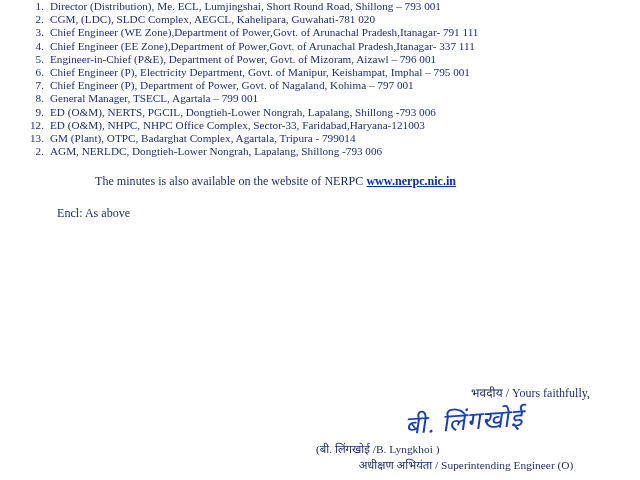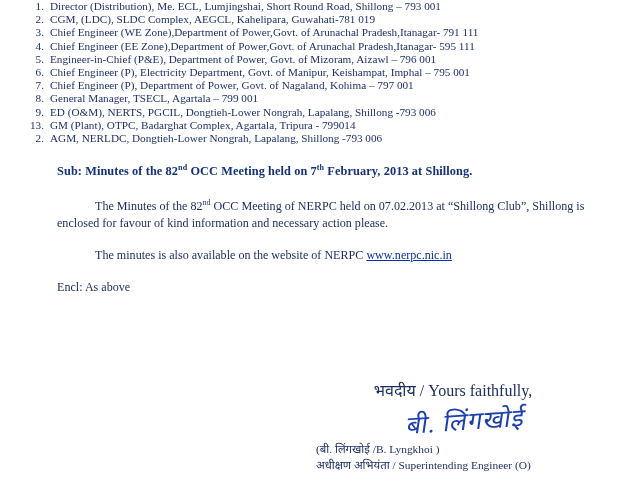--- a/index.html
+++ b/index.html
@@ -74,41 +74,42 @@
   .para.indent-first {
     text-indent: 38px;
   }
   .para sup {
     font-size: 8px;
     vertical-align: super;
   }
   .url {
     color: #0c2fa8;
     text-decoration: underline;
-    font-weight: normal;
+    font-weight: bold;
   }
 
   .encl {
     margin-top: 16px;
     padding-left: 57px;
     font-size: 12.1px;
     color: #1b2a5e;
   }
 
   
   .sign-block {
     position: absolute;
     right: 24px;
     bottom: 8px;
     width: 300px;
     text-align: center;
     color: #1b2a5e;
   }
   .sign-yours {
-    font-size: 16px;
+    font-size: 12px;
+    text-align: right;
     padding-right: 26px;
   }
   .signature {
     height: 40px;
     text-align: center;
     position: relative;
   }
   .sig-ink {
     font-family: "Liberation Serif", serif;
     font-size: 25px;
@@ -118,45 +119,45 @@
     transform: skewX(-12deg) rotate(-4deg);
     position: relative;
     top: 2px;
   }
   .sign-name {
     font-size: 11.4px;
     text-align: left;
   }
   .sign-title {
     font-size: 11.4px;
-    text-align: left;
+    text-align: center;
     margin-top: 1px;
   }
 </style>
 </head>
 <body>
 
 <div class="page">
 
   <ol class="addr-list">
     <li class="addr-item">
       <span class="addr-num">1.</span>
       <span class="addr-text">Director (Distribution), Me. ECL, Lumjingshai, Short Round Road, Shillong – 793 001</span>
     </li>
     <li class="addr-item">
       <span class="addr-num">2.</span>
-      <span class="addr-text">CGM, (LDC), SLDC Complex, AEGCL, Kahelipara, Guwahati-781 019</span>
+      <span class="addr-text">CGM, (LDC), SLDC Complex, AEGCL, Kahelipara, Guwahati-781 020</span>
     </li>
     <li class="addr-item">
       <span class="addr-num">3.</span>
       <span class="addr-text">Chief Engineer (WE Zone),Department of Power,Govt. of Arunachal Pradesh,Itanagar- 791 111</span>
     </li>
     <li class="addr-item">
       <span class="addr-num">4.</span>
-      <span class="addr-text">Chief Engineer (EE Zone),Department of Power,Govt. of Arunachal Pradesh,Itanagar- 595 111</span>
+      <span class="addr-text">Chief Engineer (EE Zone),Department of Power,Govt. of Arunachal Pradesh,Itanagar- 337 111</span>
     </li>
     <li class="addr-item">
       <span class="addr-num">5.</span>
       <span class="addr-text">Engineer-in-Chief (P&amp;E), Department of Power, Govt. of Mizoram, Aizawl – 796 001</span>
     </li>
     <li class="addr-item">
       <span class="addr-num">6.</span>
       <span class="addr-text">Chief Engineer (P), Electricity Department, Govt. of Manipur, Keishampat, Imphal – 795 001</span>
     </li>
     <li class="addr-item">
@@ -165,37 +166,34 @@
     </li>
     <li class="addr-item">
       <span class="addr-num">8.</span>
       <span class="addr-text">General Manager, TSECL, Agartala – 799 001</span>
     </li>
     <li class="addr-item">
       <span class="addr-num">9.</span>
       <span class="addr-text">ED (O&amp;M), NERTS, PGCIL, Dongtieh-Lower Nongrah, Lapalang, Shillong -793 006</span>
     </li>
     <li class="addr-item">
+      <span class="addr-num">12.</span>
+      <span class="addr-text">ED (O&amp;M), NHPC, NHPC Office Complex, Sector-33, Faridabad,Haryana-121003</span>
+    </li>
+    <li class="addr-item">
       <span class="addr-num">13.</span>
       <span class="addr-text">GM (Plant), OTPC, Badarghat Complex, Agartala, Tripura - 799014</span>
     </li>
     <li class="addr-item">
       <span class="addr-num">2.</span>
       <span class="addr-text">AGM, NERLDC, Dongtieh-Lower Nongrah, Lapalang, Shillong -793 006</span>
     </li>
   </ol>
 
-  <div class="subject">
-    <span>Sub:</span>
-    <span>Minutes of the 82</span><sup>nd</sup><span> OCC Meeting held on 7</span><sup>th</sup><span> February, 2013 at Shillong.</span>
-  </div>
-
-  <p class="para indent-first">
-    <span>The Minutes of the 82</span><sup>nd</sup><span> OCC Meeting of NERPC held on 07.02.2013 at “Shillong Club”, Shillong is enclosed for favour of kind information and necessary action please.</span>
-  </p>
+
 
   <p class="para indent-first">
     <span>The minutes is also available on the website of NERPC </span><span class="url">www.nerpc.nic.in</span>
   </p>
 
   <div class="encl">Encl: As above</div>
 
   <div class="sign-block">
     <div class="sign-yours">भवदीय / Yours faithfully,</div>
     <div class="signature">

